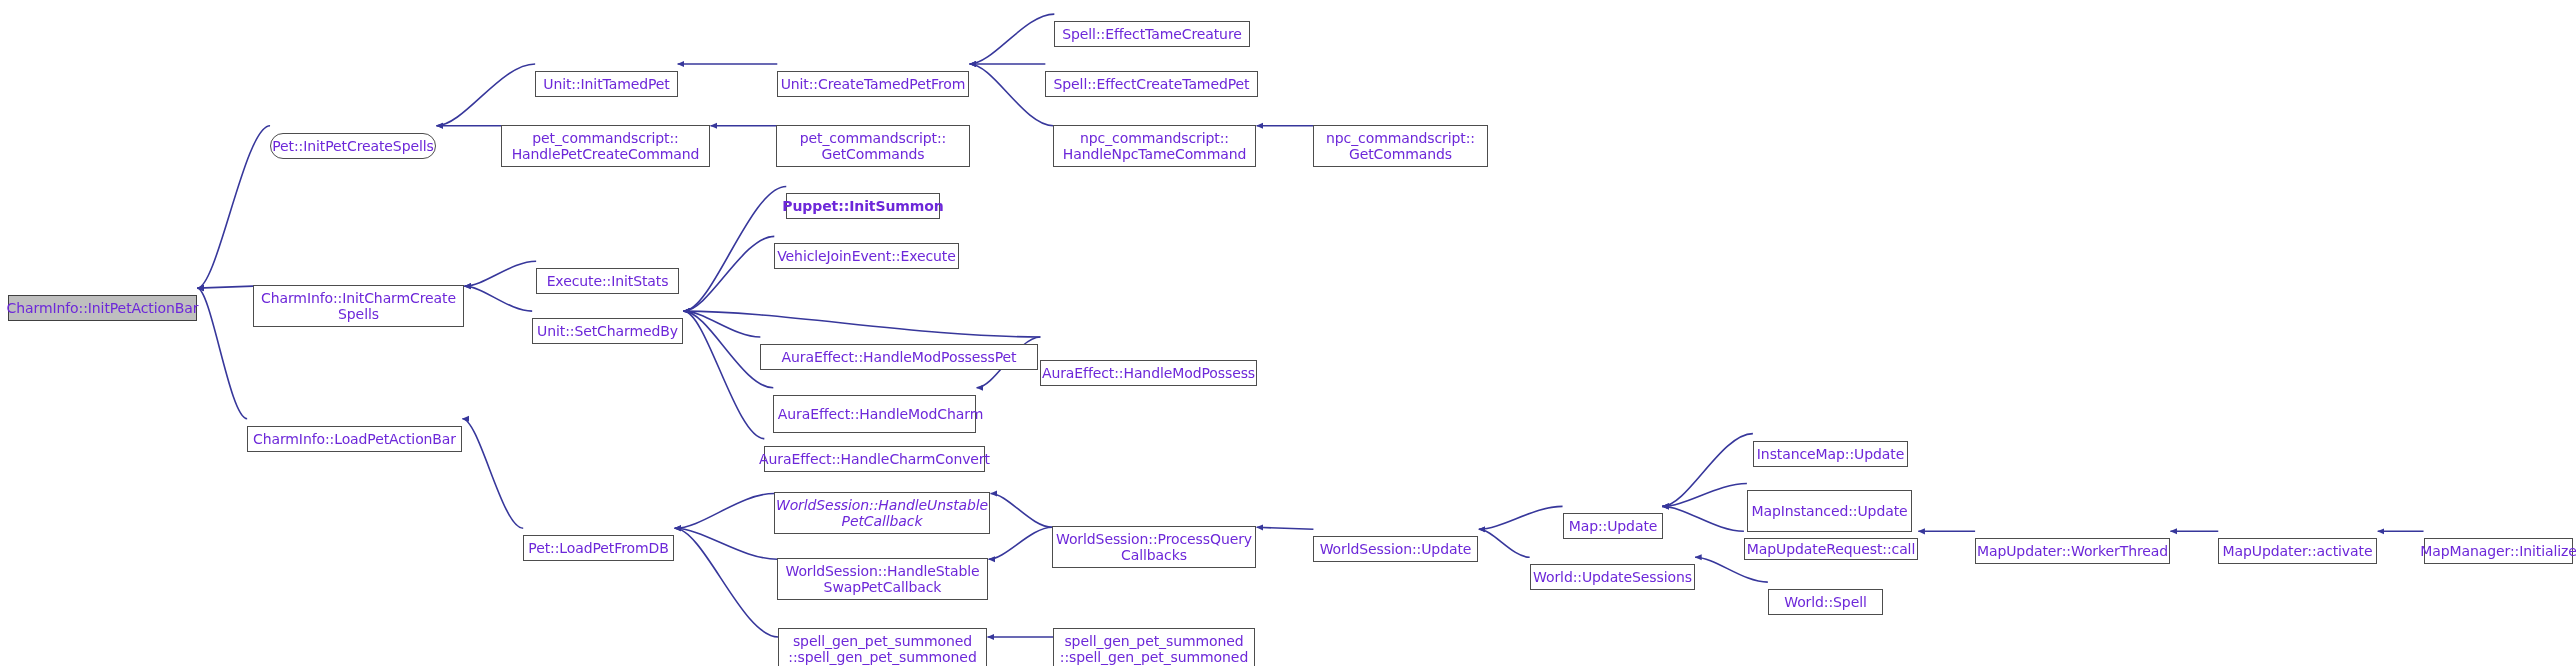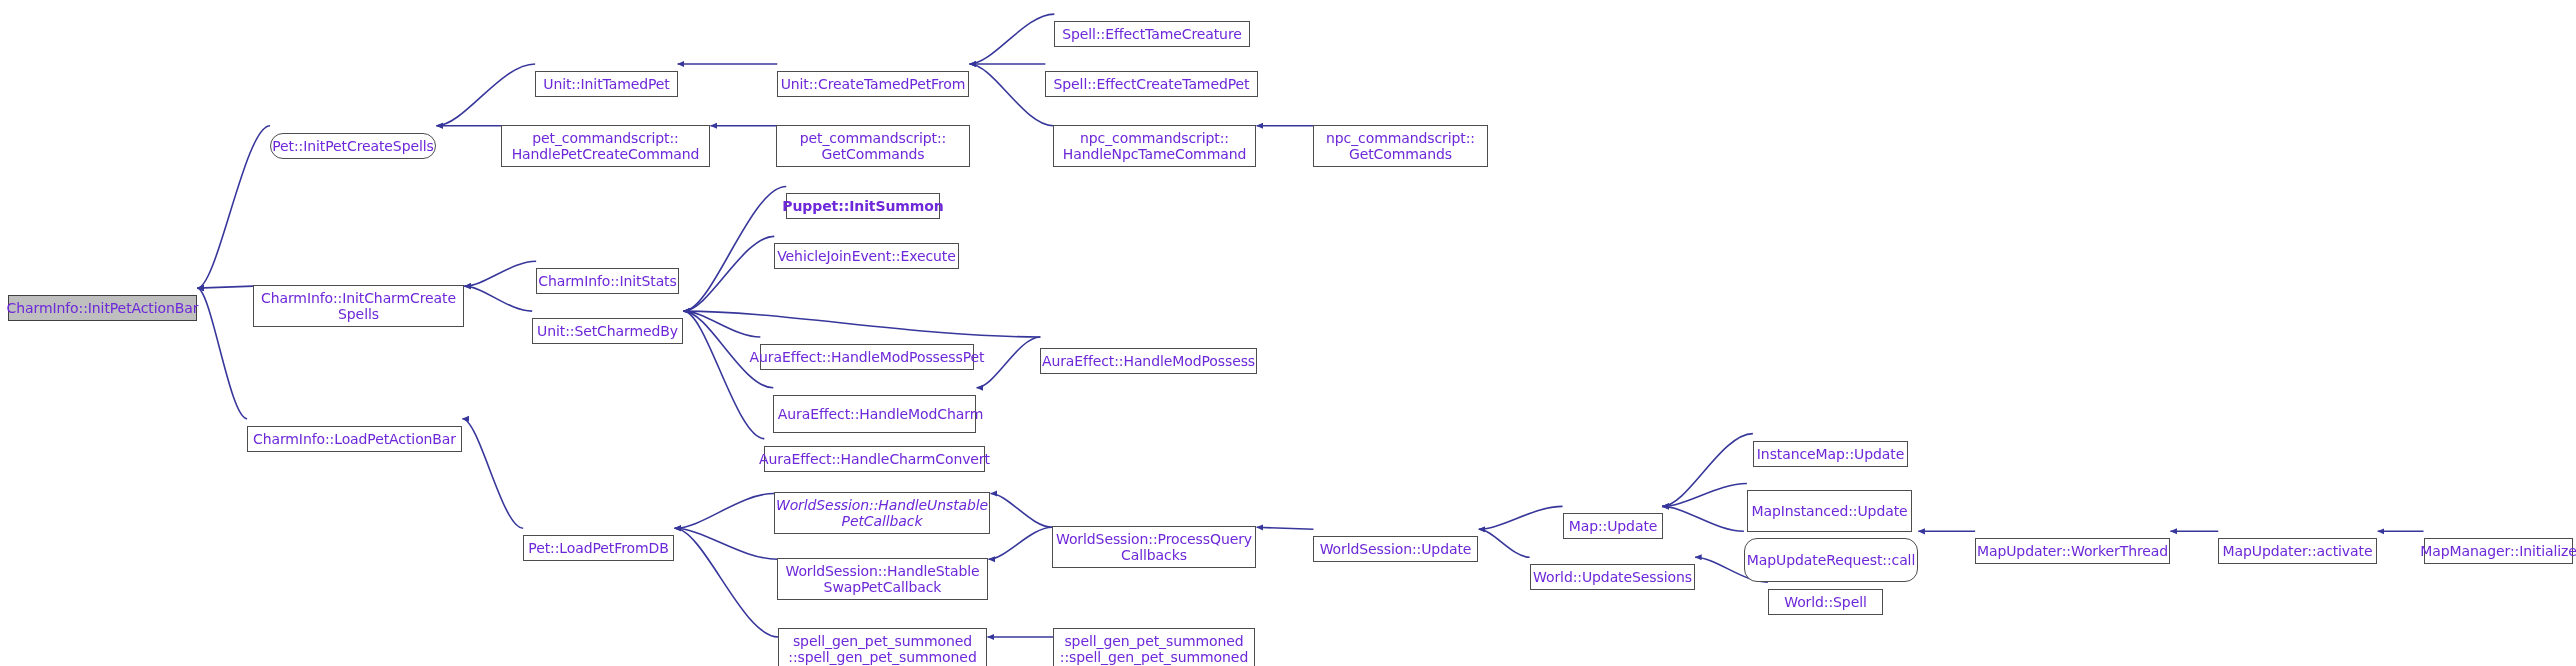--- a/index.html
+++ b/index.html
@@ -87,46 +87,46 @@
 HandlePetCreateCommand</div>
       <div class="node" style="left: 777px; top: 51px; width: 192px; height: 26px;">Unit::CreateTamedPetFrom</div>
       <div class="node" style="left: 776px; top: 105px; width: 194px; height: 42px;">pet_commandscript::
 GetCommands</div>
       <div class="node" style="left: 1054px; top: 1px; width: 196px; height: 26px;">Spell::EffectTameCreature</div>
       <div class="node" style="left: 1045px; top: 51px; width: 213px; height: 26px;">Spell::EffectCreateTamedPet</div>
       <div class="node" style="left: 1053px; top: 105px; width: 203px; height: 42px;">npc_commandscript::
 HandleNpcTameCommand</div>
       <div class="node" style="left: 1313px; top: 105px; width: 175px; height: 42px;">npc_commandscript::
 GetCommands</div>
-      <div class="node" style="left: 536px; top: 248px; width: 143px; height: 26px;">CharmInfo::InitStats</div>
+      <div class="node" style="left: 536px; top: 248px; width: 143px; height: 26px;">Execute::InitStats</div>
       <div class="node" style="left: 532px; top: 298px; width: 151px; height: 26px;">Unit::SetCharmedBy</div>
       <div class="node" style="left: 786px; top: 173px; width: 154px; height: 26px; font-weight: bold;">Puppet::InitSummon</div>
       <div class="node" style="left: 774px; top: 223px; width: 185px; height: 26px;">VehicleJoinEvent::Execute</div>
-      <div class="node" style="left: 760px; top: 324px; width: 214px; height: 26px;">AuraEffect::HandleModPossessPet</div>
+      <div class="node" style="left: 760px; top: 324px; width: 278px; height: 26px;">AuraEffect::HandleModPossessPet</div>
       <div class="node" style="left: 773px; top: 375px; width: 203px; height: 38px; padding-left: 16px;">AuraEffect::HandleModCharm</div>
       <div class="node" style="left: 764px; top: 426px; width: 221px; height: 26px;">AuraEffect::HandleCharmConvert</div>
-      <div class="node" style="left: 1040px; top: 328px; width: 217px; height: 26px;">AuraEffect::HandleModPossess</div>
+      <div class="node" style="left: 1040px; top: 340px; width: 217px; height: 26px;">AuraEffect::HandleModPossess</div>
       <div class="node" style="left: 523px; top: 515px; width: 151px; height: 26px; text-align: right;">Pet::LoadPetFromDB</div>
       <div class="node" style="left: 774px; top: 472px; width: 216px; height: 42px; font-style: italic;">WorldSession::HandleUnstable
 PetCallback</div>
       <div class="node" style="left: 777px; top: 538px; width: 211px; height: 42px;">WorldSession::HandleStable
 SwapPetCallback</div>
       <div class="node" style="left: 778px; top: 608px; width: 209px; height: 58px;">spell_gen_pet_summoned
 ::spell_gen_pet_summoned
 _SpellScript::HandleScript</div>
       <div class="node" style="left: 1052px; top: 506px; width: 204px; height: 42px;">WorldSession::ProcessQuery
 Callbacks</div>
       <div class="node" style="left: 1053px; top: 608px; width: 202px; height: 58px;">spell_gen_pet_summoned
 ::spell_gen_pet_summoned
 _SpellScript::Register</div>
       <div class="node" style="left: 1313px; top: 516px; width: 165px; height: 26px;">WorldSession::Update</div>
       <div class="node" style="left: 1563px; top: 493px; width: 100px; height: 26px;">Map::Update</div>
       <div class="node" style="left: 1530px; top: 544px; width: 165px; height: 26px;">World::UpdateSessions</div>
       <div class="node" style="left: 1753px; top: 421px; width: 155px; height: 26px;">InstanceMap::Update</div>
       <div class="node" style="left: 1747px; top: 470px; width: 165px; height: 42px;">MapInstanced::Update</div>
-      <div class="node" style="left: 1744px; top: 518px; width: 174px; height: 44px; border-radius: 13px;">MapUpdateRequest::call</div>
+      <div class="node" style="left: 1744px; top: 518px; width: 174px; height: 22px;">MapUpdateRequest::call</div>
       <div class="node" style="left: 1768px; top: 569px; width: 115px; height: 26px;">World::Spell</div>
       <div class="node" style="left: 1975px; top: 518px; width: 195px; height: 26px;">MapUpdater::WorkerThread</div>
       <div class="node" style="left: 2218px; top: 518px; width: 159px; height: 26px;">MapUpdater::activate</div>
       <div class="node" style="left: 2424px; top: 518px; width: 149px; height: 26px;">MapManager::Initialize</div>
     </div>
 </div>
 
 
 </body></html>

